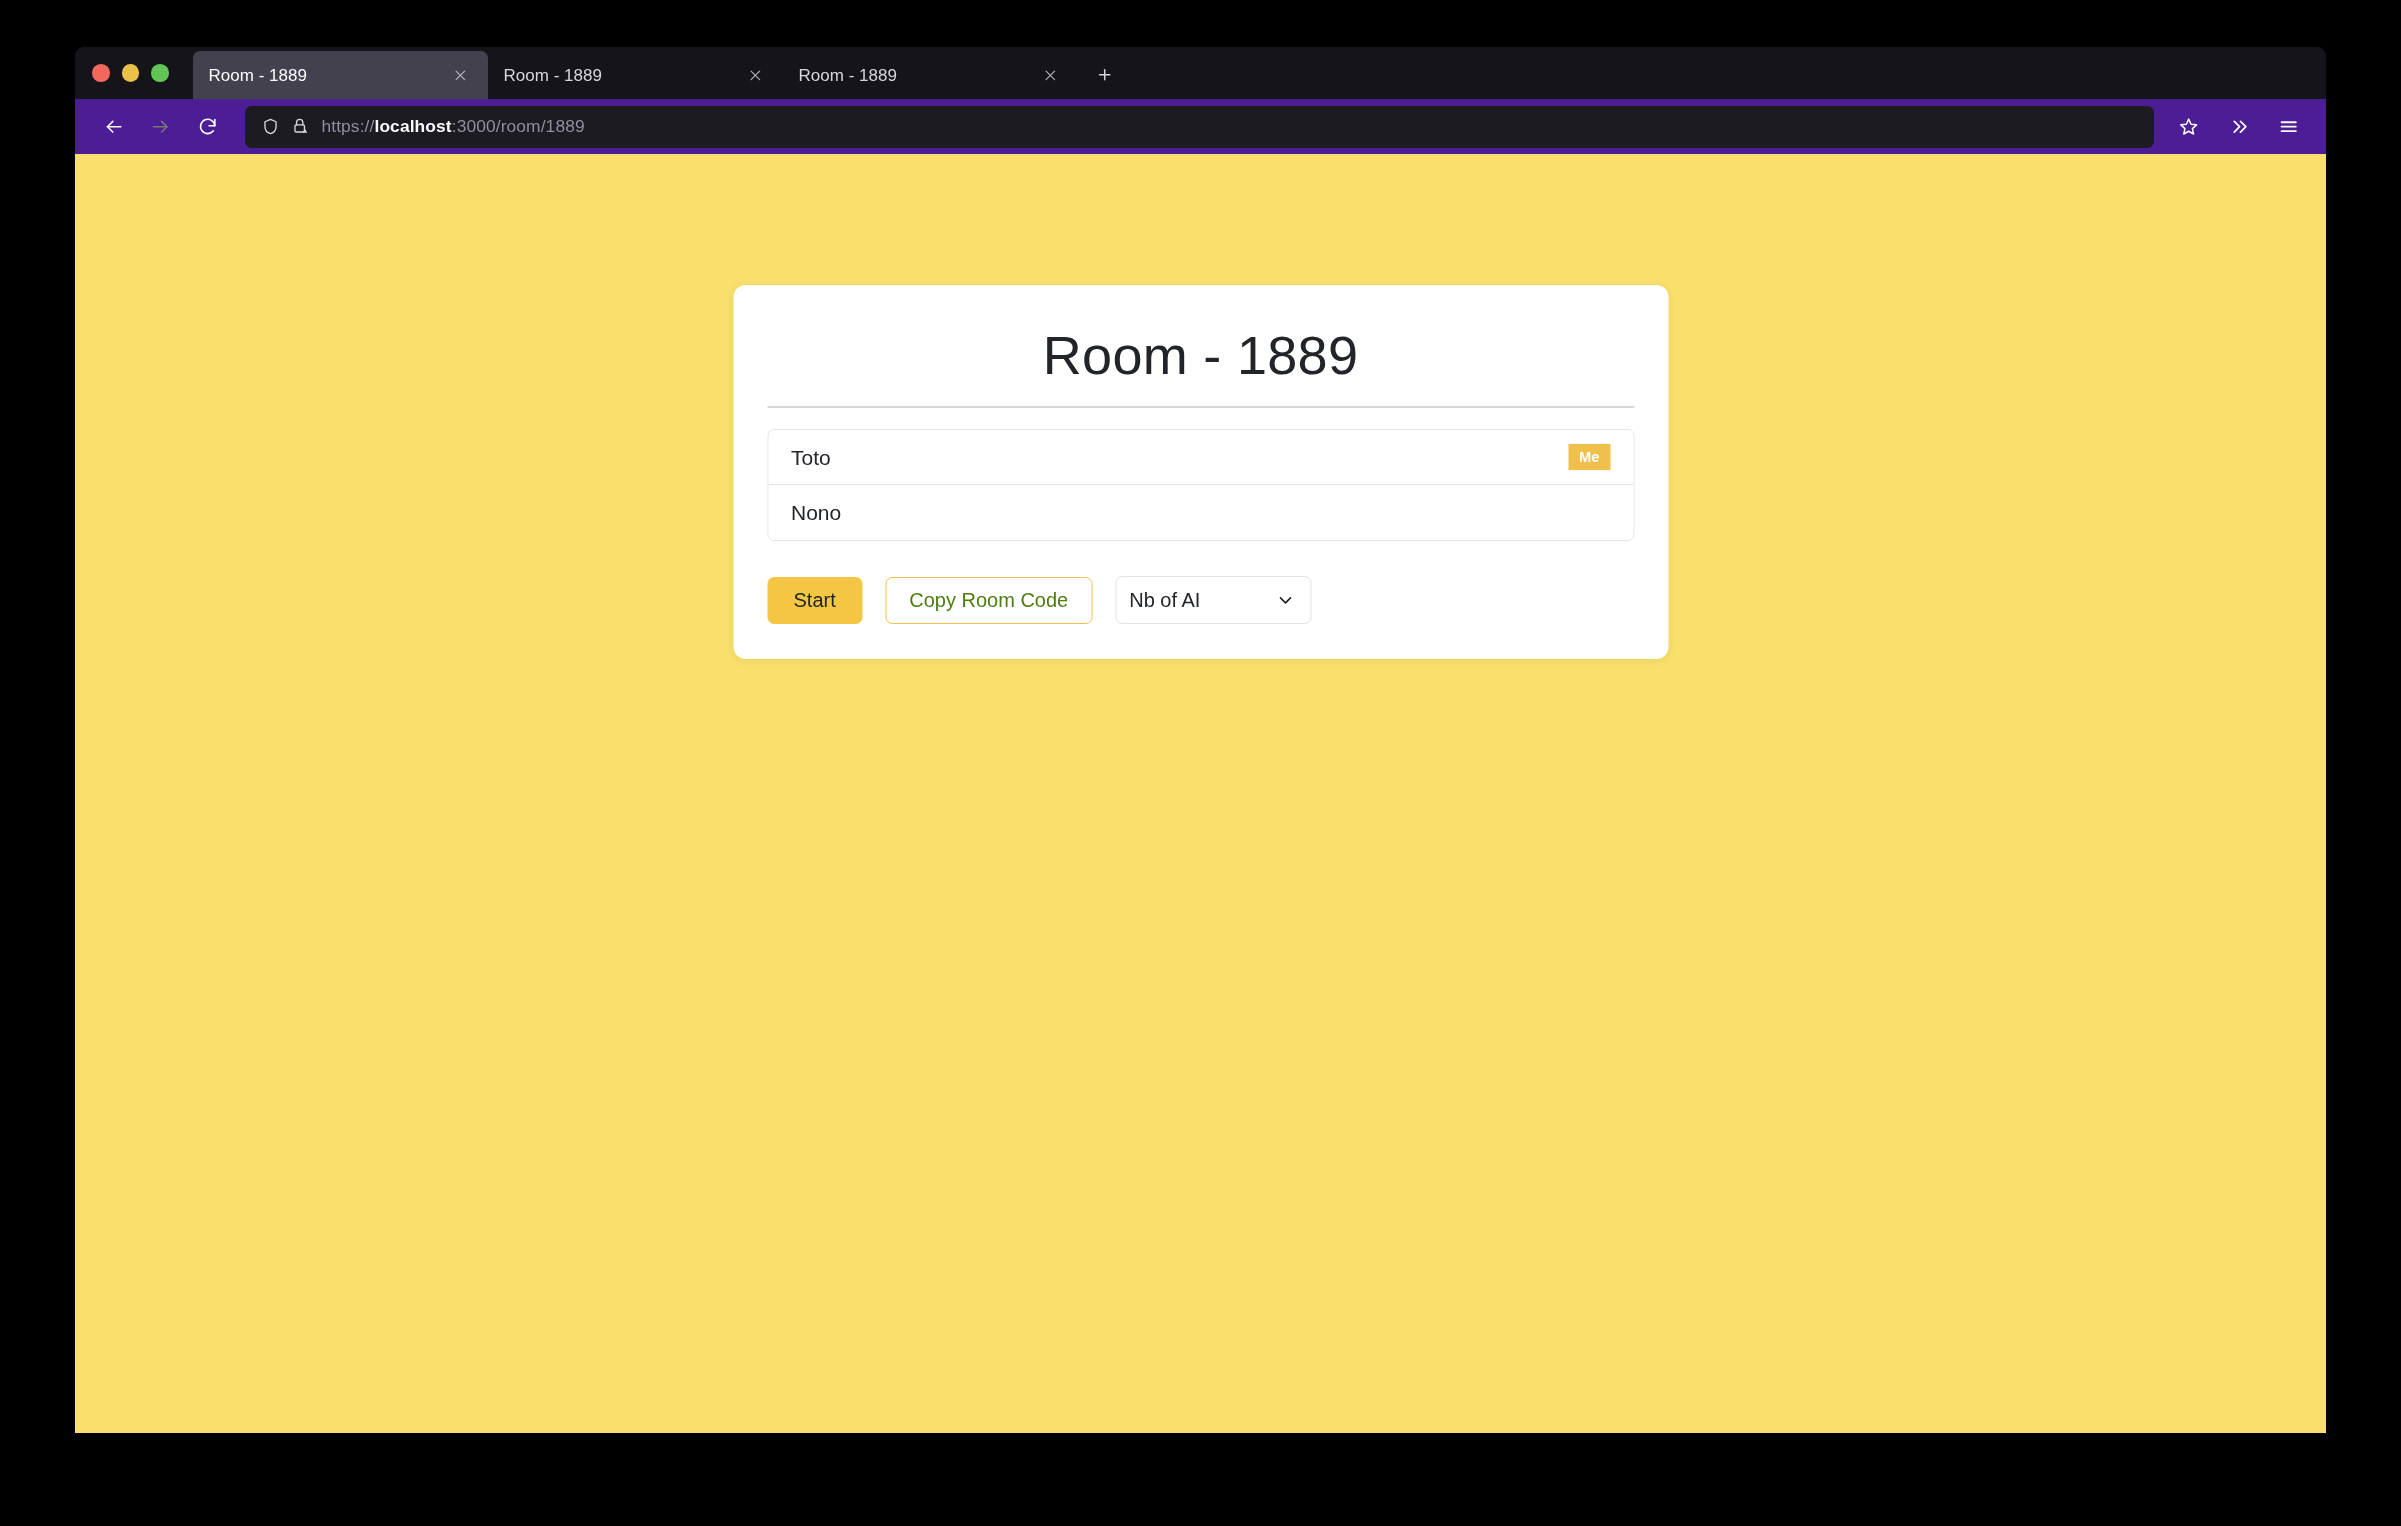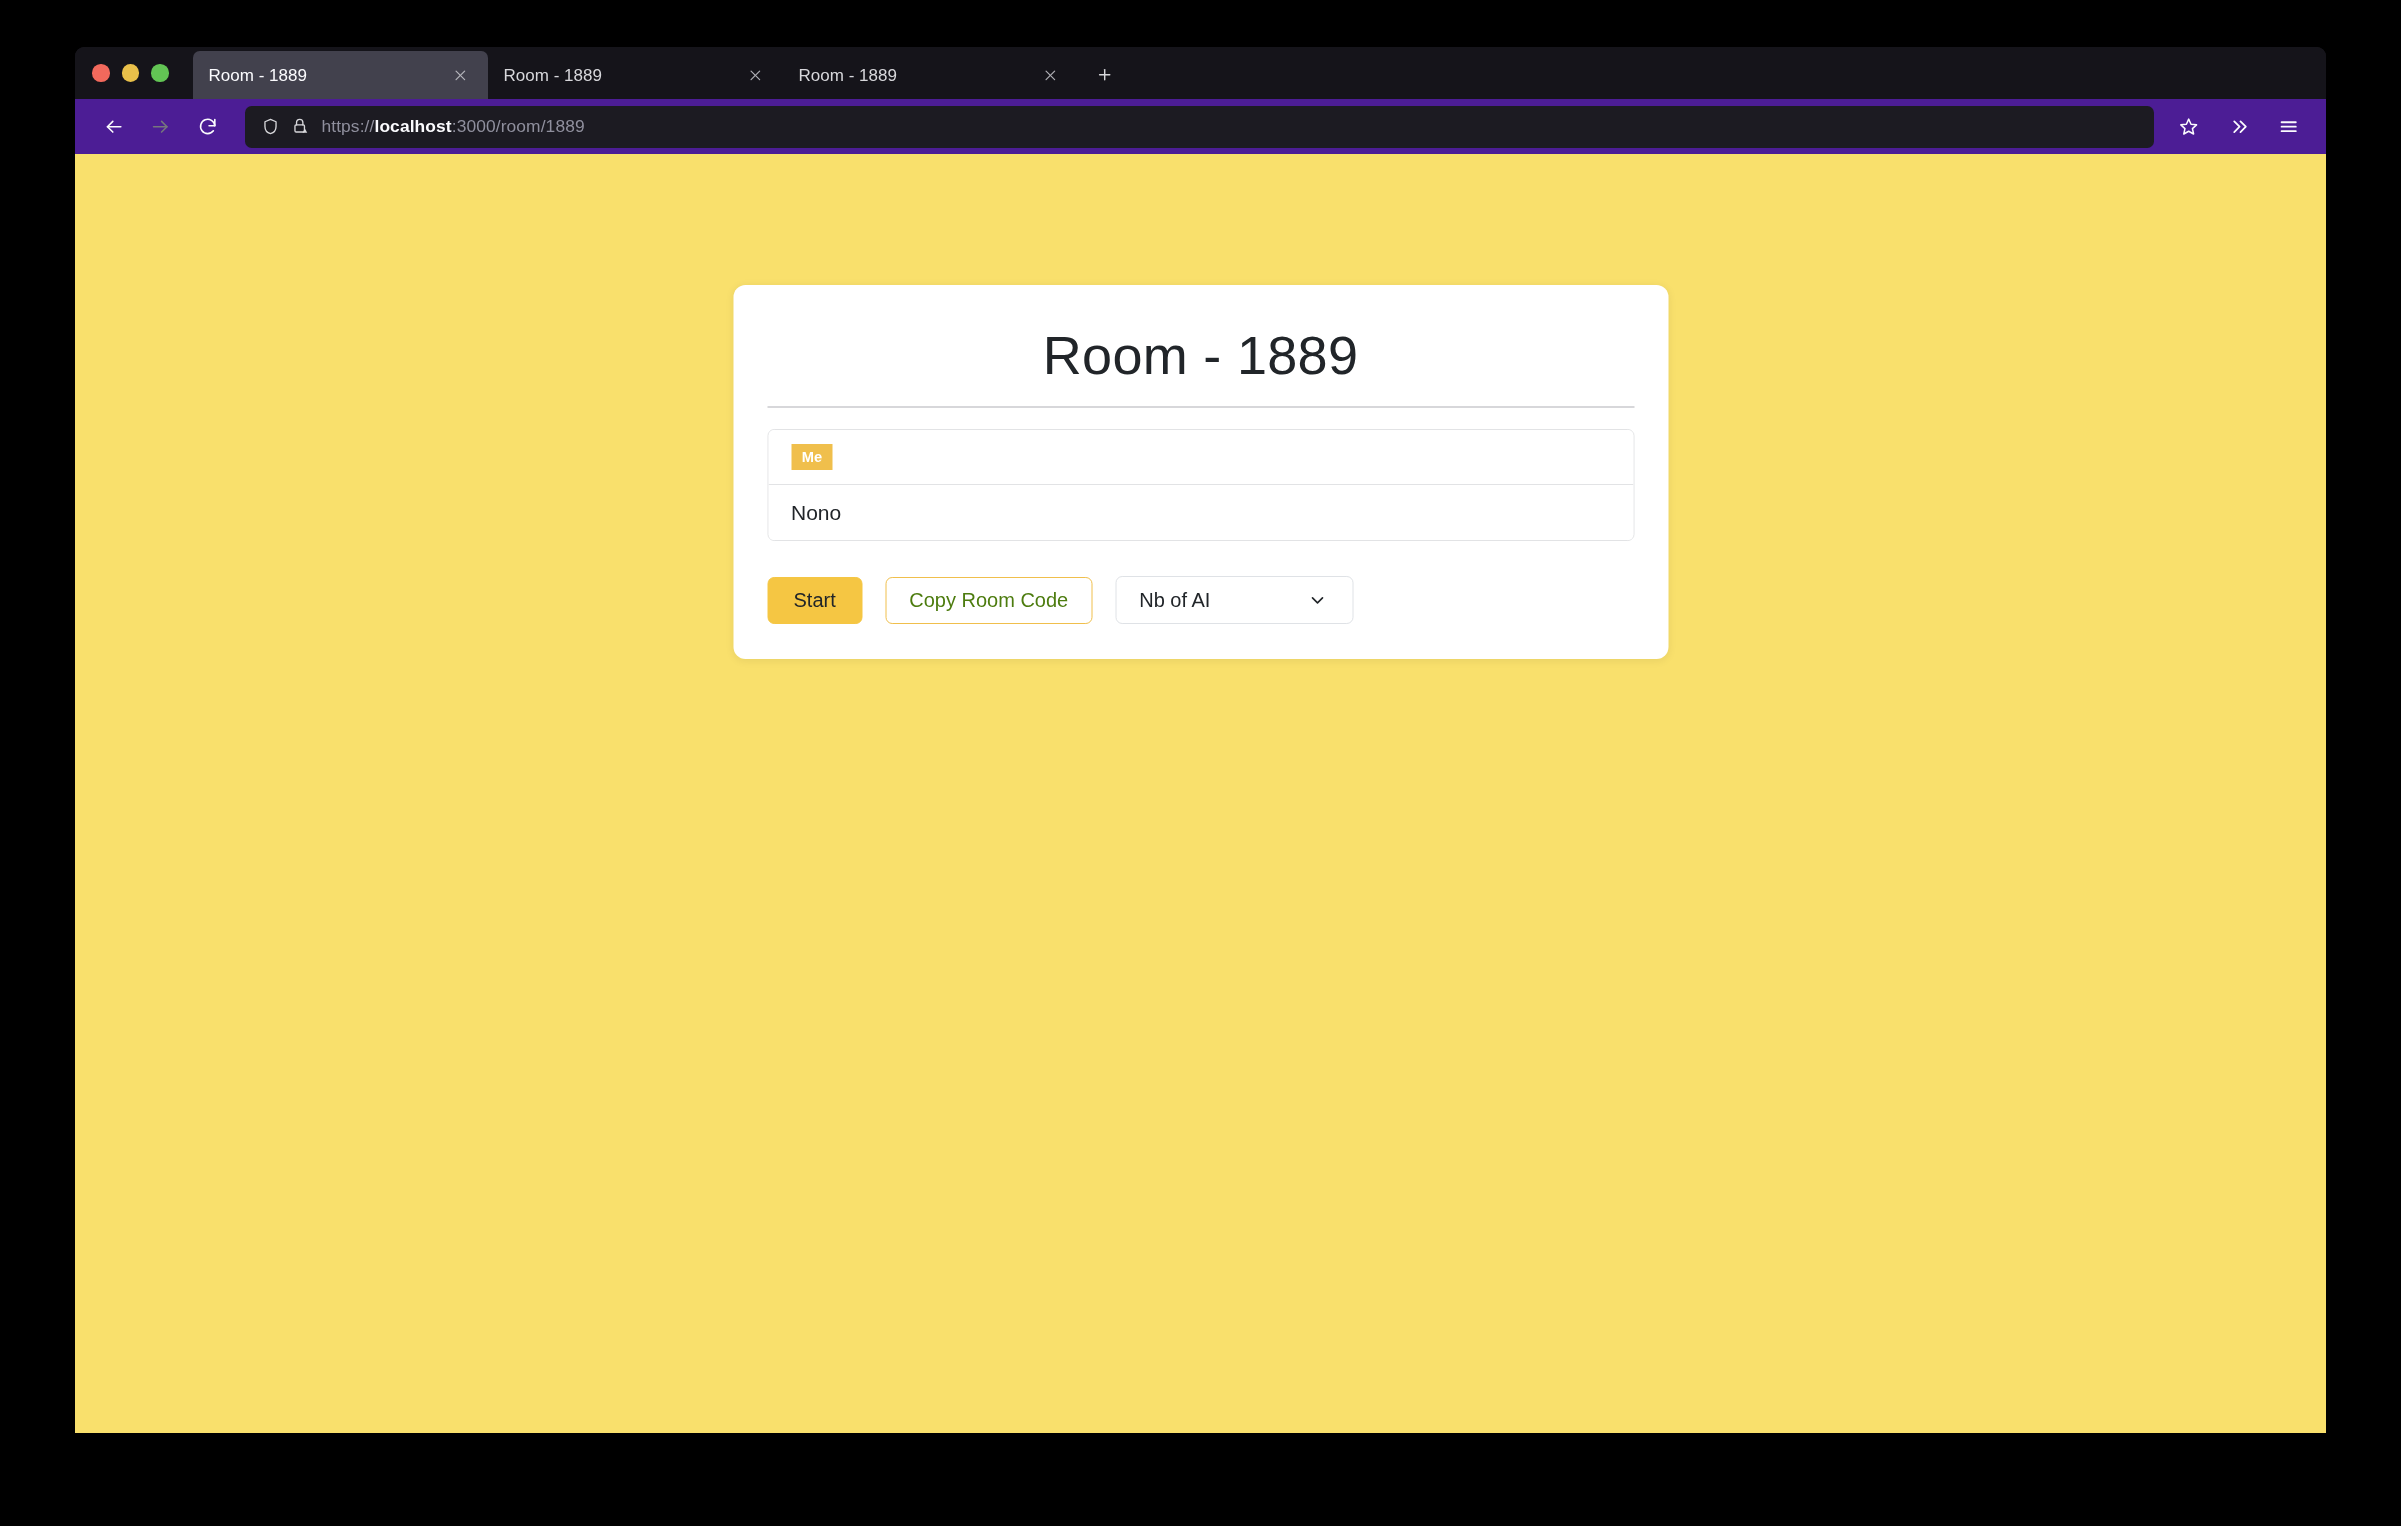--- a/index.html
+++ b/index.html
@@ -192,23 +192,23 @@
     border-radius:6.7px;
     line-height:1;
     font-family:inherit;
   }
   #nb-of-ai-select{
     position:relative;
     border:1.3px solid #dfe2e6;
     border-radius:6.7px;
     background:#fff;
     height:48px;
-    width:238px;
-    display:flex; align-items:center;
-    padding:0 23px;
+    width:196px;
+    display:flex; align-items:center;
+    padding:0 13px;
   }
   #nb-of-ai-label{
     font-size:20px; color:#212529; line-height:1; flex:1;
   }
   #nb-of-ai-chevron{
     width:23px; height:23px; color:#212529;
     display:flex; align-items:center; justify-content:center;
   }
   #nb-of-ai-chevron svg{ width:20px; height:20px; }
 </style>
@@ -324,20 +324,21 @@
 
     <div id="room-card">
 
       <h1 id="room-title">Room - 1889</h1>
 
       <div id="card-divider"></div>
 
       <div id="player-list">
 
         <div class="player-row">
+          <span class="player-name">Toto</span>
           <span id="me-badge">Me</span>
         </div>
 
 
         <div class="player-row">
           <span class="player-name">Nono</span>
         </div>
 
       </div>
 

